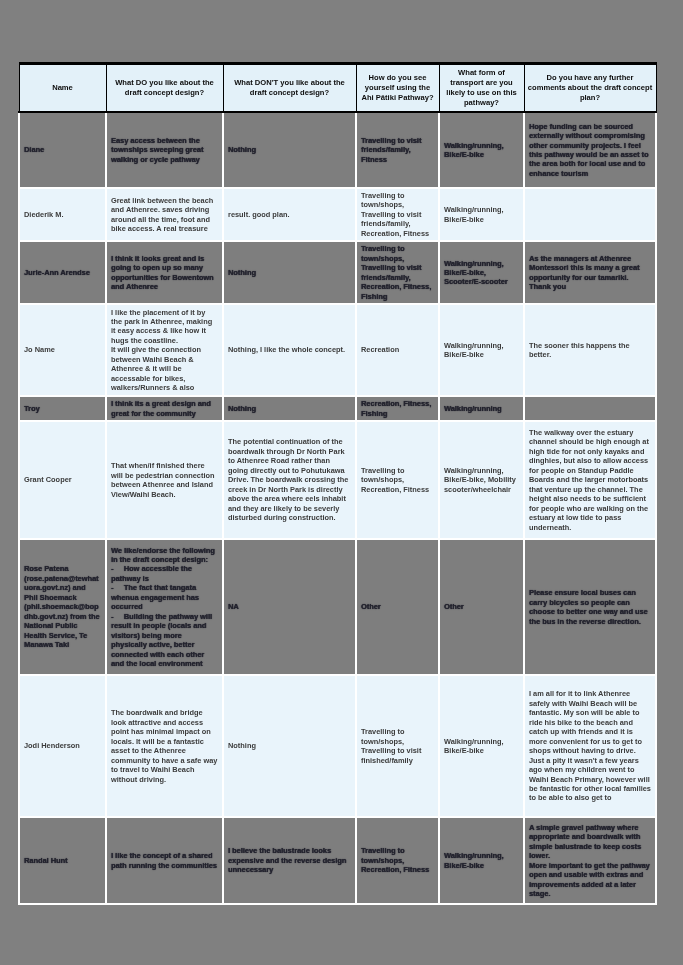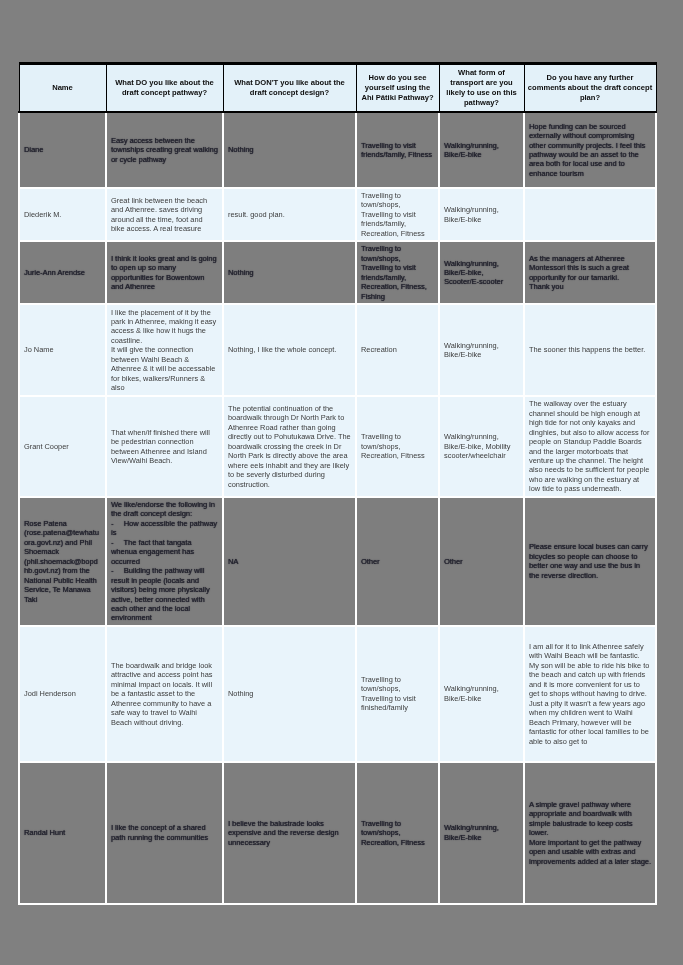--- a/index.html
+++ b/index.html
@@ -24,21 +24,21 @@
     font-size:7.6px;font-weight:bold;color:#0d0d0d;
     text-align:center;vertical-align:middle;
     padding:2px 3px;line-height:1.35;
   }
   td{
     border:2px solid #ffffff;
     background:#e9f4fb;
     font-size:7.4px;line-height:1.28;color:#3b3b3b;
     text-align:left;vertical-align:middle;
     padding:2px 4px;
-    white-space:pre-wrap;word-wrap:break-word;overflow:hidden;
+    white-space:pre-wrap;word-wrap:break-word;overflow:hidden;font-weight:bold;
   }
   tr.redacted td{
     background:#7e7e7e;
     color:#23232e;
     text-shadow:0 0 1.2px rgba(28,28,40,0.9), 0.4px 0.4px 0.6px rgba(28,28,40,0.55);
   }
   thead tr th{height:42px}
   tbody tr:nth-child(1) td{height:70px}
   tbody tr:nth-child(2) td{height:39px}
   tbody tr:nth-child(3) td{height:43px}
@@ -58,61 +58,69 @@
       <col class="c1">
         <col class="c2">
         <col class="c3">
       <col class="c4">
         <col class="c5">
         <col class="c6">
     </colgroup>
     <thead>
       <tr id="header-row">
           <th>Name</th>
-          <th>What DO you like about the draft concept pathway?</th>
+          <th>What DO you like about the draft concept design?</th>
           <th>What DON'T you like about the draft concept design?</th>
           <th>How do you see yourself using the Ahi Pātiki Pathway?</th>
           <th>What form of transport are you likely to use on this pathway?</th>
           <th>Do you have any further comments about the draft concept plan?</th>
         </tr>
     </thead>
     <tbody id="body-rows">
         <tr class="redacted">
           <td>Diane</td>
-          <td>Easy access between the townships creating great walking or cycle pathway</td>
+          <td>Easy access between the townships sweeping great walking or cycle pathway</td>
           <td>Nothing</td>
           <td>Travelling to visit friends/family, Fitness</td>
           <td>Walking/running, Bike/E-bike</td>
           <td>Hope funding can be sourced externally without compromising other community projects. I feel this pathway would be an asset to the area both for local use and to enhance tourism</td>
         </tr>
         <tr>
           <td>Diederik M.</td>
           <td>Great link between the beach and Athenree. saves driving around all the time, foot and bike access. A real treasure</td>
           <td>result. good plan.</td>
           <td>Travelling to town/shops, Travelling to visit friends/family, Recreation, Fitness</td>
           <td>Walking/running, Bike/E-bike</td>
           <td></td>
         </tr>
         <tr class="redacted">
           <td>Jurie-Ann Arendse</td>
           <td>I think it looks great and is going to open up so many opportunities for Bowentown and Athenree</td>
           <td>Nothing</td>
           <td>Travelling to town/shops, Travelling to visit friends/family, Recreation, Fitness, Fishing</td>
           <td>Walking/running, Bike/E-bike, Scooter/E-scooter</td>
-          <td>As the managers at Athenree Montessori this is such a great opportunity for our tamariki.
+          <td>As the managers at Athenree Montessori this is many a great opportunity for our tamariki.
 Thank you</td>
         </tr>
         <tr>
           <td>Jo Name</td>
           <td>I like the placement of it by the park in Athenree, making it easy access &amp; like how it hugs the coastline.
 It will give the connection between Waihi Beach &amp; Athenree &amp; it will be accessable for bikes, walkers/Runners &amp; also</td>
           <td>Nothing, I like the whole concept.</td>
           <td>Recreation</td>
           <td>Walking/running, Bike/E-bike</td>
           <td>The sooner this happens the better.</td>
+        </tr>
+        <tr class="redacted">
+          <td>Troy</td>
+          <td>I think its a great design and great for the community</td>
+          <td>Nothing</td>
+          <td>Recreation, Fitness, Fishing</td>
+          <td>Walking/running</td>
+          <td></td>
         </tr>
         <tr>
           <td>Grant Cooper</td>
           <td>That when/if finished there will be pedestrian connection between Athenree and Island View/Waihi Beach.</td>
           <td>The potential continuation of the boardwalk through Dr North Park to Athenree Road rather than going directly out to Pohutukawa Drive. The boardwalk crossing the creek in Dr North Park is directly above the area where eels inhabit and they are likely to be severly disturbed during construction.</td>
           <td>Travelling to town/shops, Recreation, Fitness</td>
           <td>Walking/running, Bike/E-bike, Mobility scooter/wheelchair</td>
           <td>The walkway over the estuary channel should be high enough at high tide for not only kayaks and dinghies, but also to allow access for people on Standup Paddle Boards and the larger motorboats that venture up the channel. The height also needs to be sufficient for people who are walking on the estuary at low tide to pass underneath.</td>
         </tr>
         <tr class="redacted">

